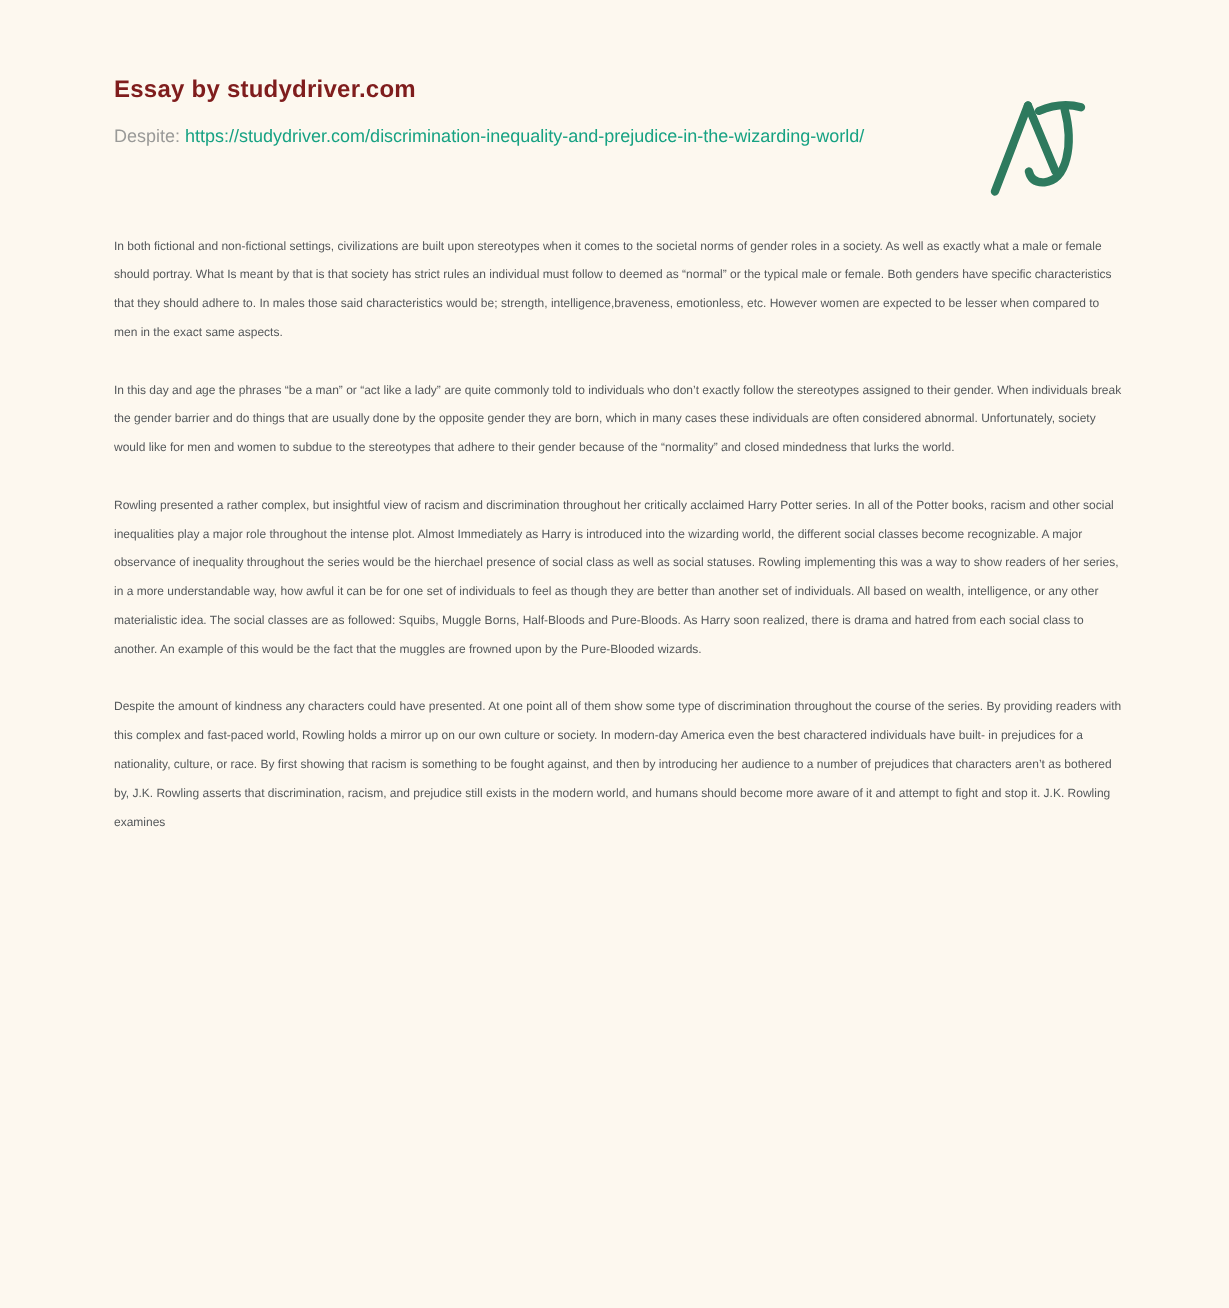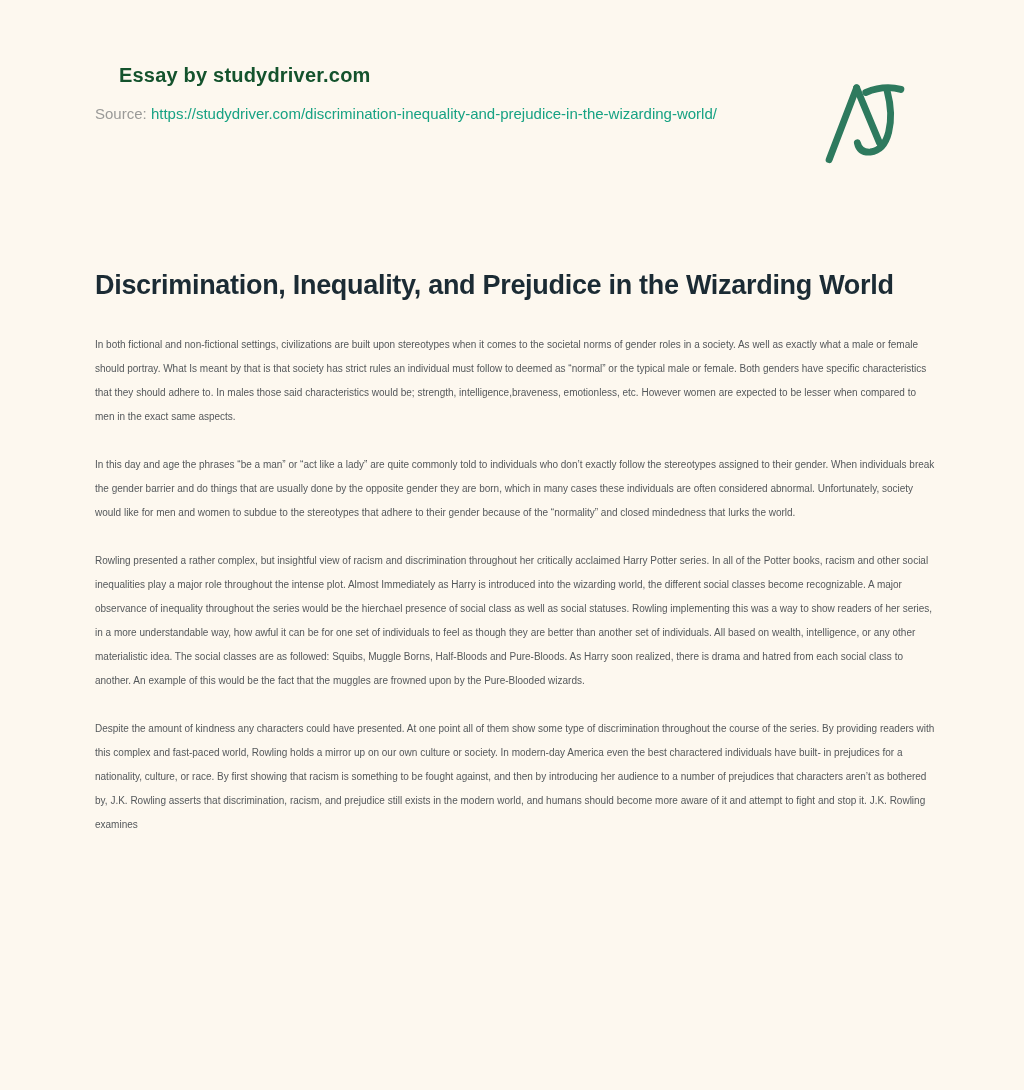--- a/index.html
+++ b/index.html
@@ -12,55 +12,54 @@
   }
   *{margin:0;padding:0;box-sizing:border-box;}
   html,body{width:1024px;height:1090px;overflow:hidden;}
   body{
     background:var(--background);
     font-family:"Liberation Sans","DejaVu Sans",sans-serif;
     -webkit-font-smoothing:antialiased;
   }
   .page{width:1024px;height:1090px;padding:64px 89px 0 95px;position:relative;}
   .header{display:flex;justify-content:space-between;align-items:flex-start;}
-  .byline{font-size:20px;font-weight:700;color:#14532d;letter-spacing:.2px;margin-left:24px;}
+  .byline{font-size:20px;font-weight:700;color:#7f1d1d;letter-spacing:.2px;}
   .source{margin-top:16px;font-size:15px;line-height:22px;max-width:665px;}
   .source-label{color:var(--muted);}
   .source a{color:var(--link);text-decoration:none;word-wrap:break-word;text-align:center;}
   .logo{flex:0 0 auto;margin-top:16px;margin-right:28px;}
   .logo svg{display:block;}
   .logo path{stroke:var(--logo);fill:none;}
   .title{margin-top:100px;font-size:27px;line-height:39px;font-weight:700;letter-spacing:-0.3px;color:var(--title);}
   .content{margin-top:28px;}
   .content p{font-size:10px;line-height:24px;color:var(--body);margin-bottom:24px;}
 </style>
 </head>
 <body>
 
 <div class="page">
 
   <div class="header">
     <div class="header-text">
       <div class="byline">Essay by studydriver.com</div>
       <p class="source">
-        <span class="source-label">Source:</span>
+        <span class="source-label">Despite:</span>
         <a href="#">https://studydriver.com/discrimination-inequality-and-prejudice-in-the-wizarding-world/</a>
       </p>
     </div>
     <div class="logo">
       <svg width="84" height="86" viewBox="0 0 110 112" aria-hidden="true">
         <path d="M8 104 L44 10" stroke-width="9" stroke-linecap="round"></path>
         <path d="M44 10 L74 82" stroke-width="9" stroke-linecap="round"></path>
         <path d="M56 16 Q80 6 102 12" stroke-width="9" stroke-linecap="round"></path>
         <path d="M84 14 Q92 44 86 68 Q80 92 62 94 Q48 95 45 82" stroke-width="9" stroke-linecap="round"></path>
       </svg>
     </div>
   </div>
 
-  <h1 class="title">Discrimination, Inequality, and Prejudice in the Wizarding World</h1>
 
   <div class="content">
     <p>In both fictional and non-fictional settings, civilizations are built upon stereotypes when it comes to the societal norms of gender roles in a society. As well as exactly what a male or female should portray. What Is meant by that is that society has strict rules an individual must follow to deemed as “normal” or the typical male or female. Both genders have specific characteristics that they should adhere to. In males those said characteristics would be; strength, intelligence,braveness, emotionless, etc. However women are expected to be lesser when compared to men in the exact same aspects.</p>
     <p>In this day and age the phrases “be a man” or “act like a lady” are quite commonly told to individuals who don’t exactly follow the stereotypes assigned to their gender. When individuals break the gender barrier and do things that are usually done by the opposite gender they are born, which in many cases these individuals are often considered abnormal. Unfortunately, society would like for men and women to subdue to the stereotypes that adhere to their gender because of the “normality” and closed mindedness that lurks the world.</p>
     <p>Rowling presented a rather complex, but insightful view of racism and discrimination throughout her critically acclaimed Harry Potter series. In all of the Potter books, racism and other social inequalities play a major role throughout the intense plot. Almost Immediately as Harry is introduced into the wizarding world, the different social classes become recognizable. A major observance of inequality throughout the series would be the hierchael presence of social class as well as social statuses. Rowling implementing this was a way to show readers of her series, in a more understandable way, how awful it can be for one set of individuals to feel as though they are better than another set of individuals. All based on wealth, intelligence, or any other materialistic idea. The social classes are as followed: Squibs, Muggle Borns, Half-Bloods and Pure-Bloods. As Harry soon realized, there is drama and hatred from each social class to another. An example of this would be the fact that the muggles are frowned upon by the Pure-Blooded wizards.</p>
     <p>Despite the amount of kindness any characters could have presented. At one point all of them show some type of discrimination throughout the course of the series. By providing readers with this complex and fast-paced world, Rowling holds a mirror up on our own culture or society. In modern-day America even the best charactered individuals have built- in prejudices for a nationality, culture, or race. By first showing that racism is something to be fought against, and then by introducing her audience to a number of prejudices that characters aren’t as bothered by, J.K. Rowling asserts that discrimination, racism, and prejudice still exists in the modern world, and humans should become more aware of it and attempt to fight and stop it. J.K. Rowling examines</p>
   </div>
 
 </div>
 

